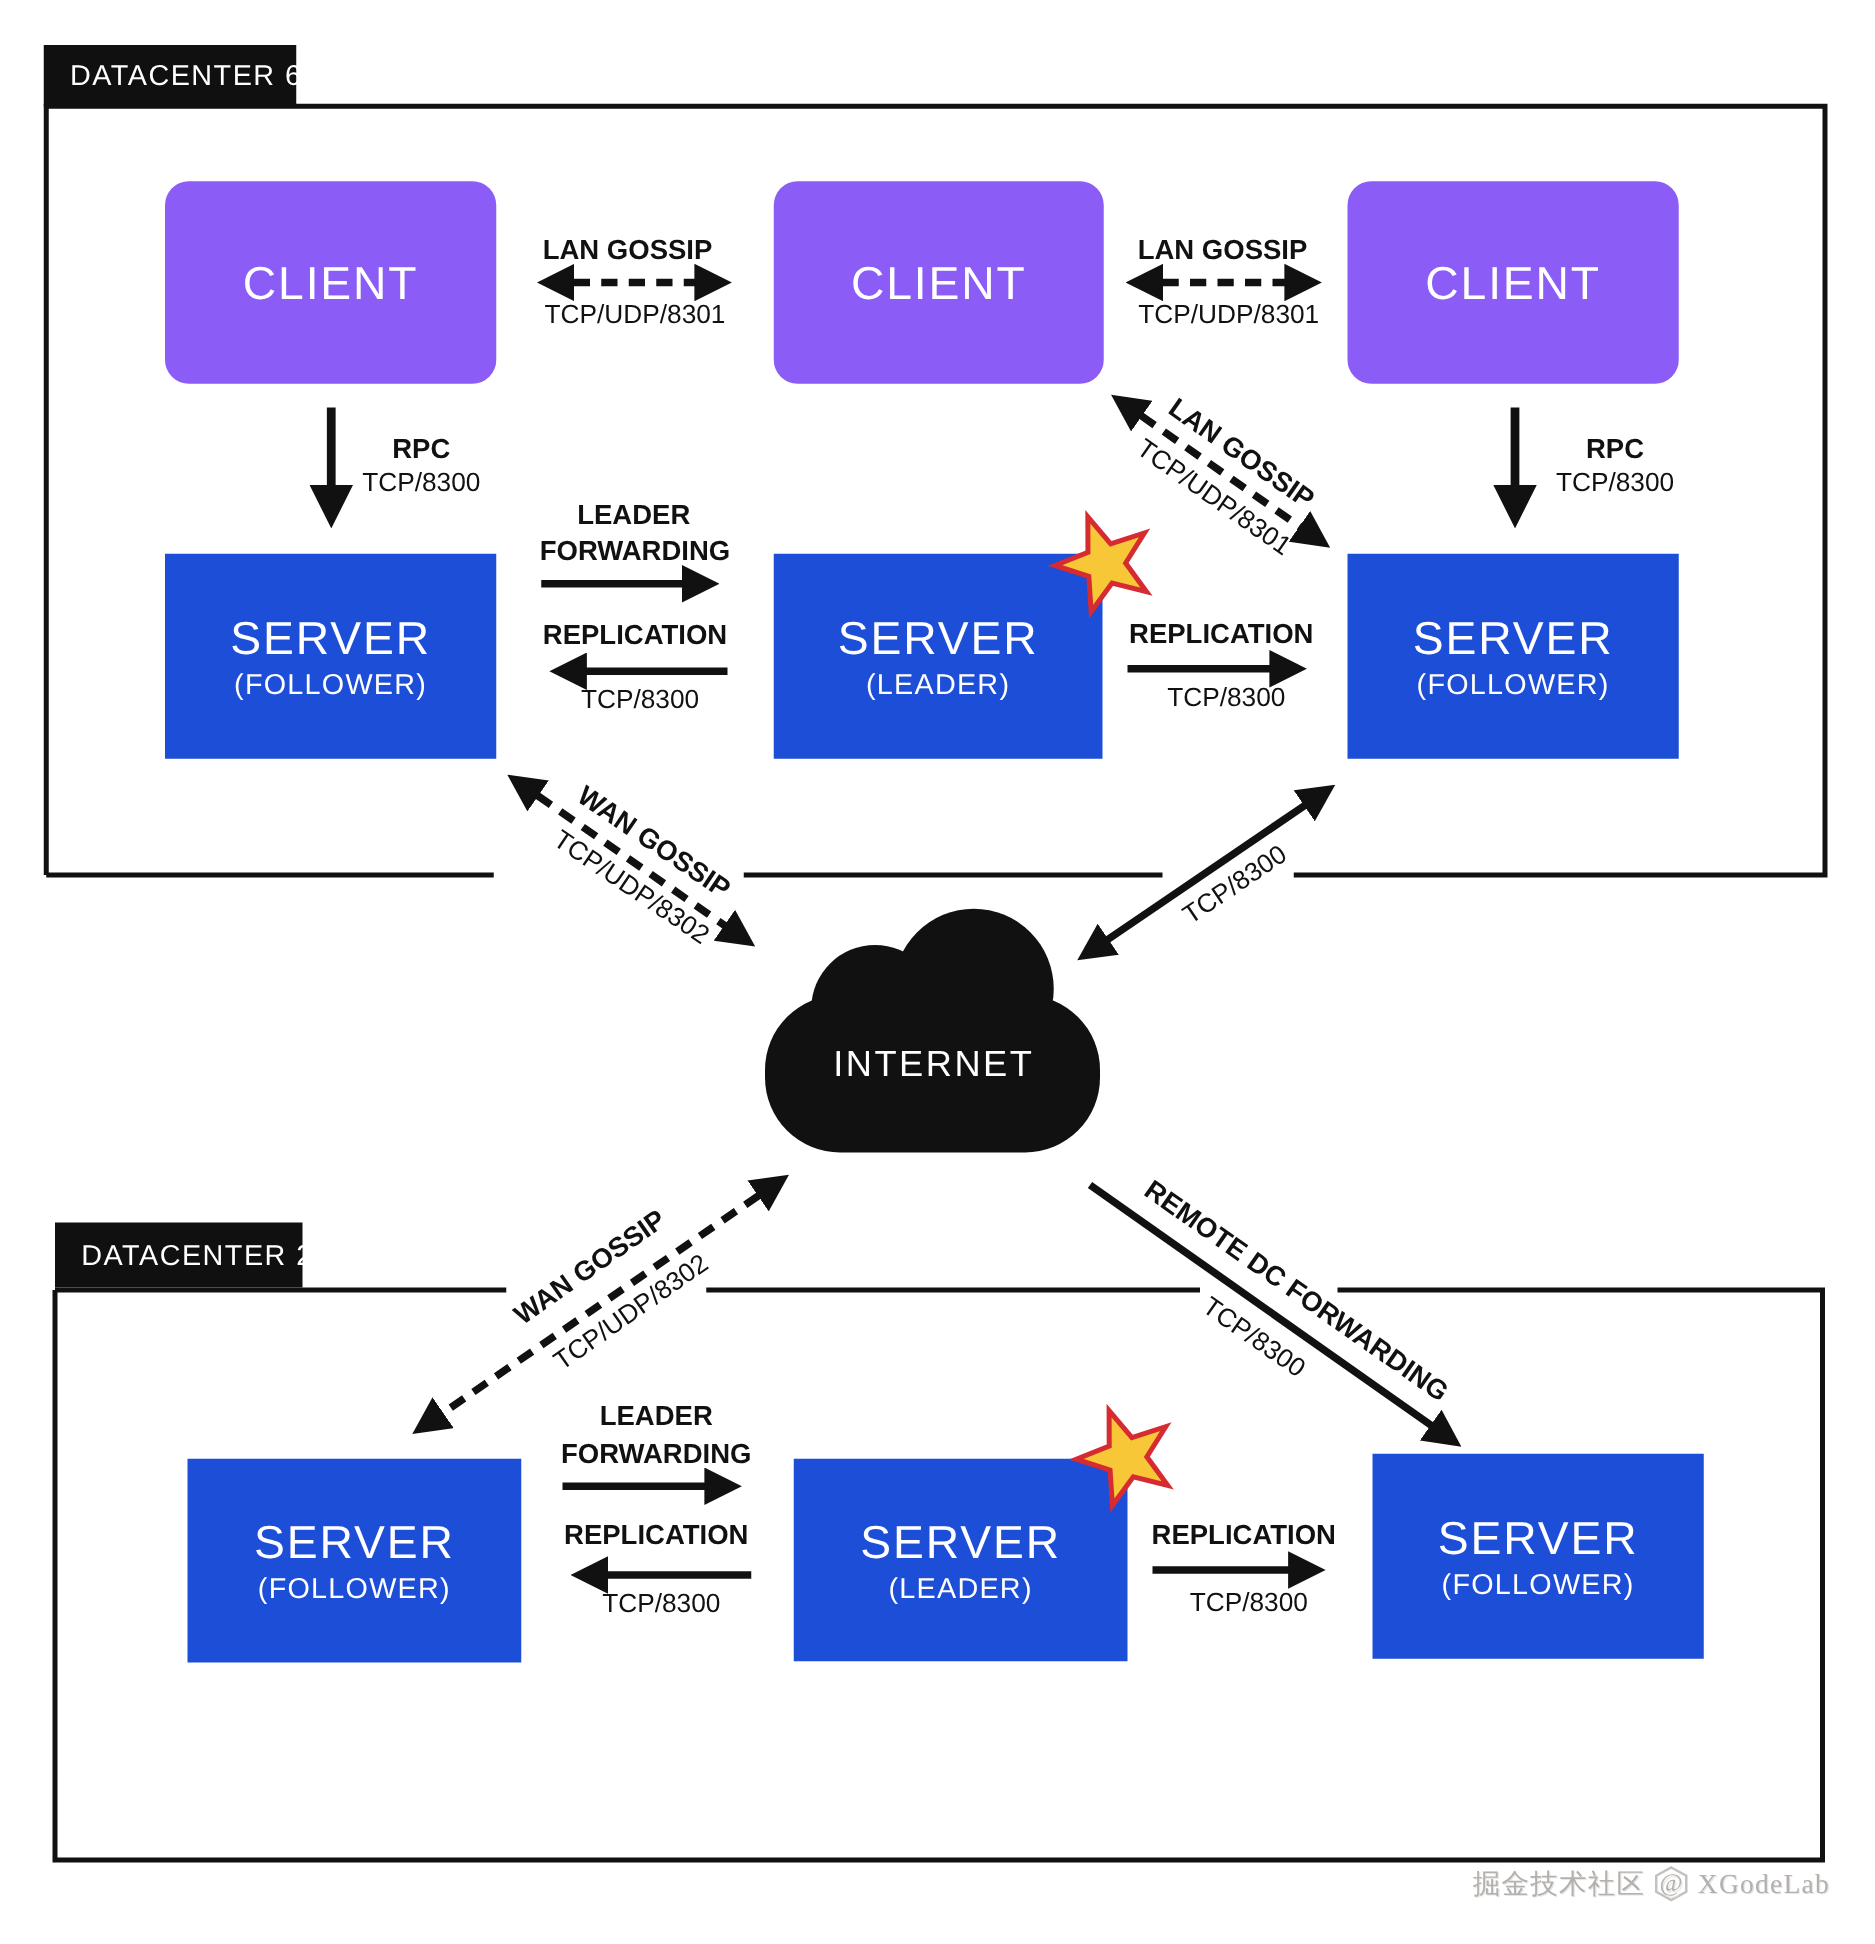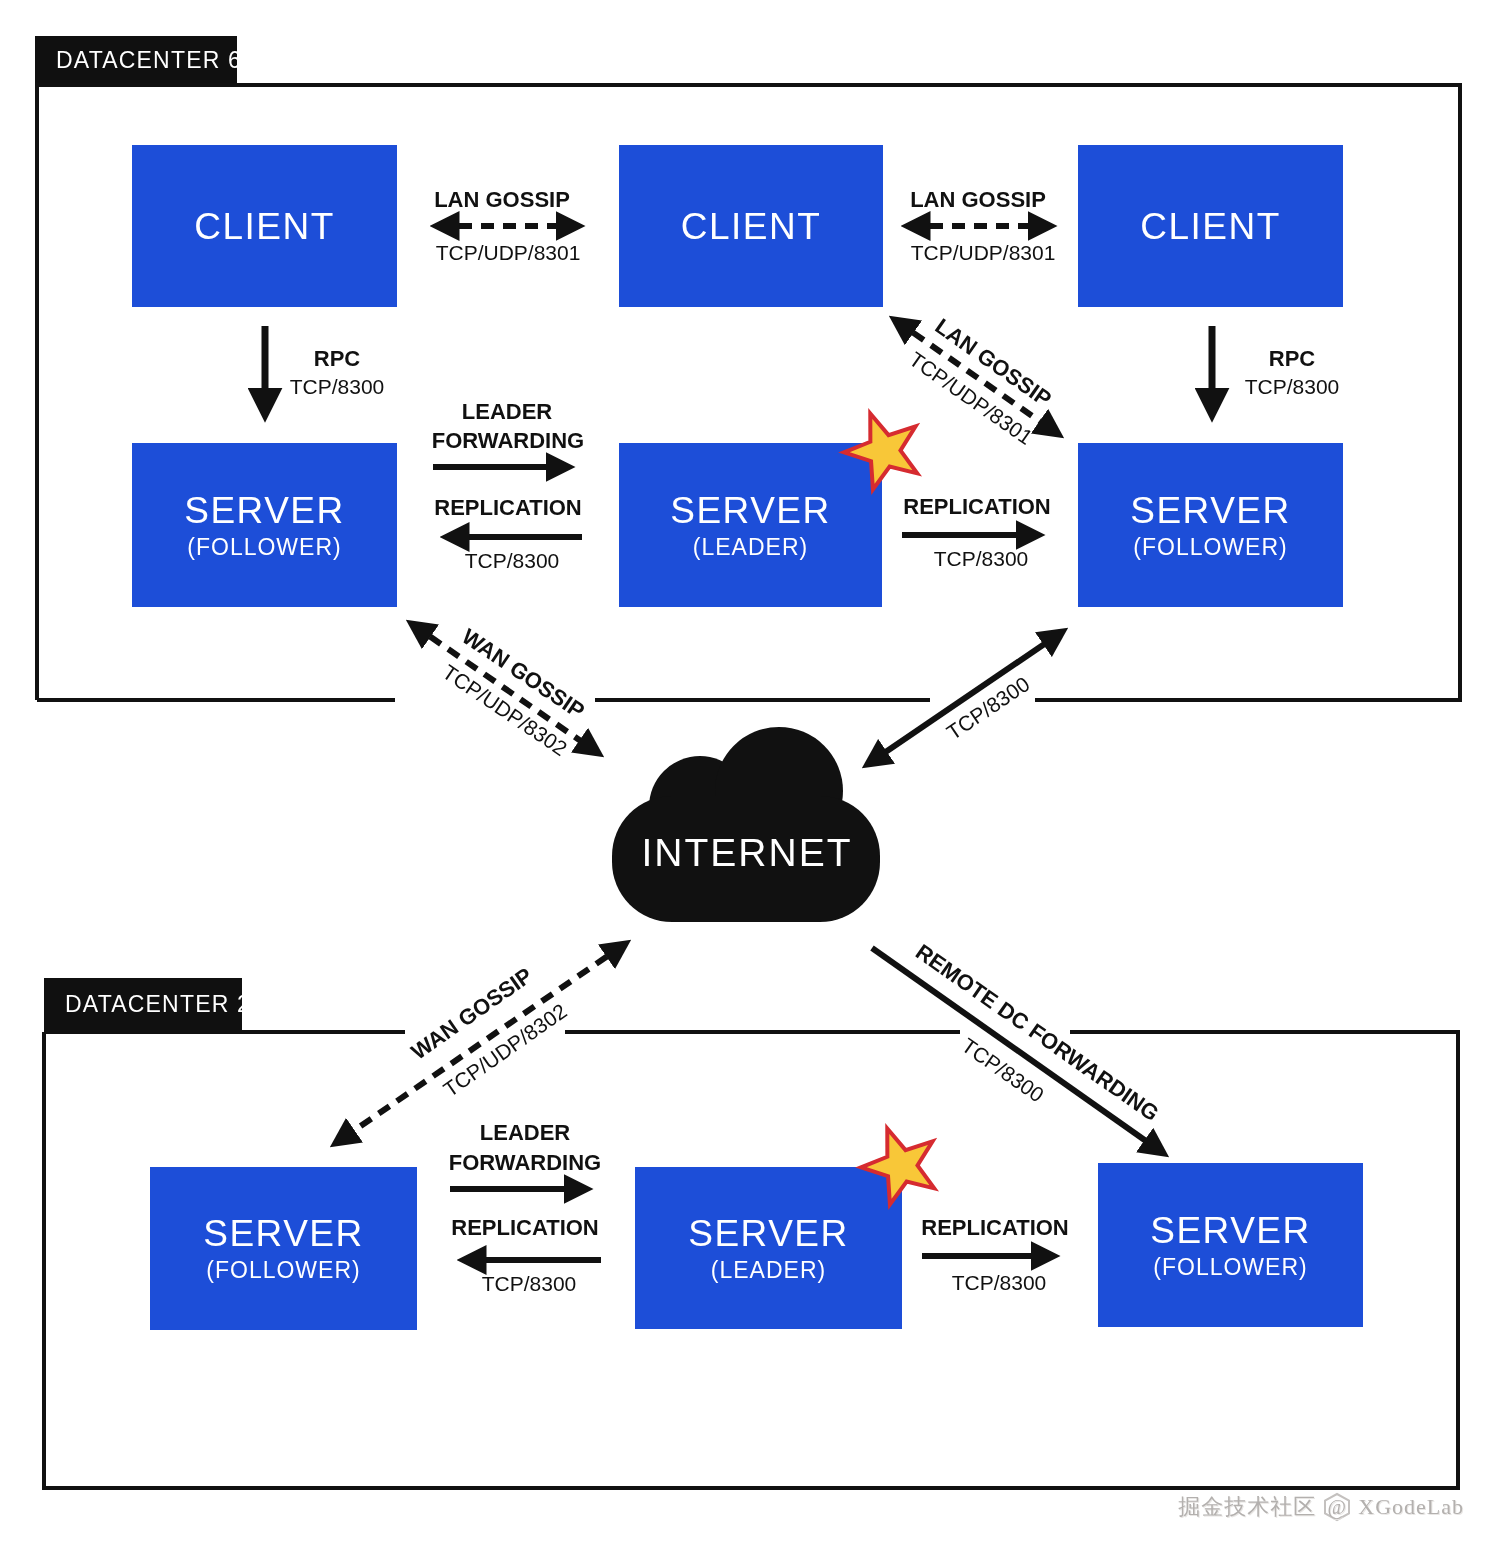--- a/index.html
+++ b/index.html
@@ -2,32 +2,32 @@
 <html><head>
 <meta charset="utf-8">
 <style>
   html,body{margin:0;padding:0;background:#ffffff;}
   body{width:1500px;height:1555px;position:relative;overflow:hidden;
        font-family:"Liberation Sans","DejaVu Sans",sans-serif;color:#111;}
   .layer{position:absolute;left:0;top:0;}
   
   .node{position:absolute;display:flex;flex-direction:column;align-items:center;
         justify-content:center;color:#fff;z-index:1;}
-  .client{background:#1d4ed8;}
+  .client{background:#8b5cf6;border-radius:19px;}
   .server{background:#1d4ed8;}
   .node-title{font-size:37px;font-weight:400;letter-spacing:1.5px;line-height:1;white-space:nowrap;}
   .node-role{font-size:23px;font-weight:400;letter-spacing:1px;margin-top:7px;line-height:1;white-space:nowrap;}
   
   .dc-tab{position:absolute;background:#101010;color:#fff;display:flex;align-items:center;
           padding-left:21px;font-size:23px;letter-spacing:1.2px;z-index:1;white-space:nowrap;}
   
   .lbl{position:absolute;white-space:nowrap;transform:translate(-50%,-50%);
        font-weight:700;font-size:22px;color:#111;line-height:1;z-index:3;}
   .port{font-weight:400;font-size:21px;}
-  .internet-lbl{font-weight:400;font-size:39px;color:#fff;letter-spacing:2px;}
+  .internet-lbl{font-weight:400;font-size:29px;color:#fff;letter-spacing:2px;}
   svg.arrows{z-index:2;}
   .labels{z-index:3;}
   
   .watermark{position:absolute;right:36px;top:1492px;display:flex;align-items:center;gap:6px;
              color:#b3b0ae;font-size:22px;letter-spacing:1px;z-index:3;
              text-shadow:1px 1px 0 #e8e6e4;font-family:Liberation Serif, serif;}
   .wm-hex{position:relative;width:30px;height:30px;display:inline-flex;
           align-items:center;justify-content:center;}
   .wm-hex svg{position:absolute;left:0;top:0;}
   .wm-at{position:relative;font-size:20px;}

